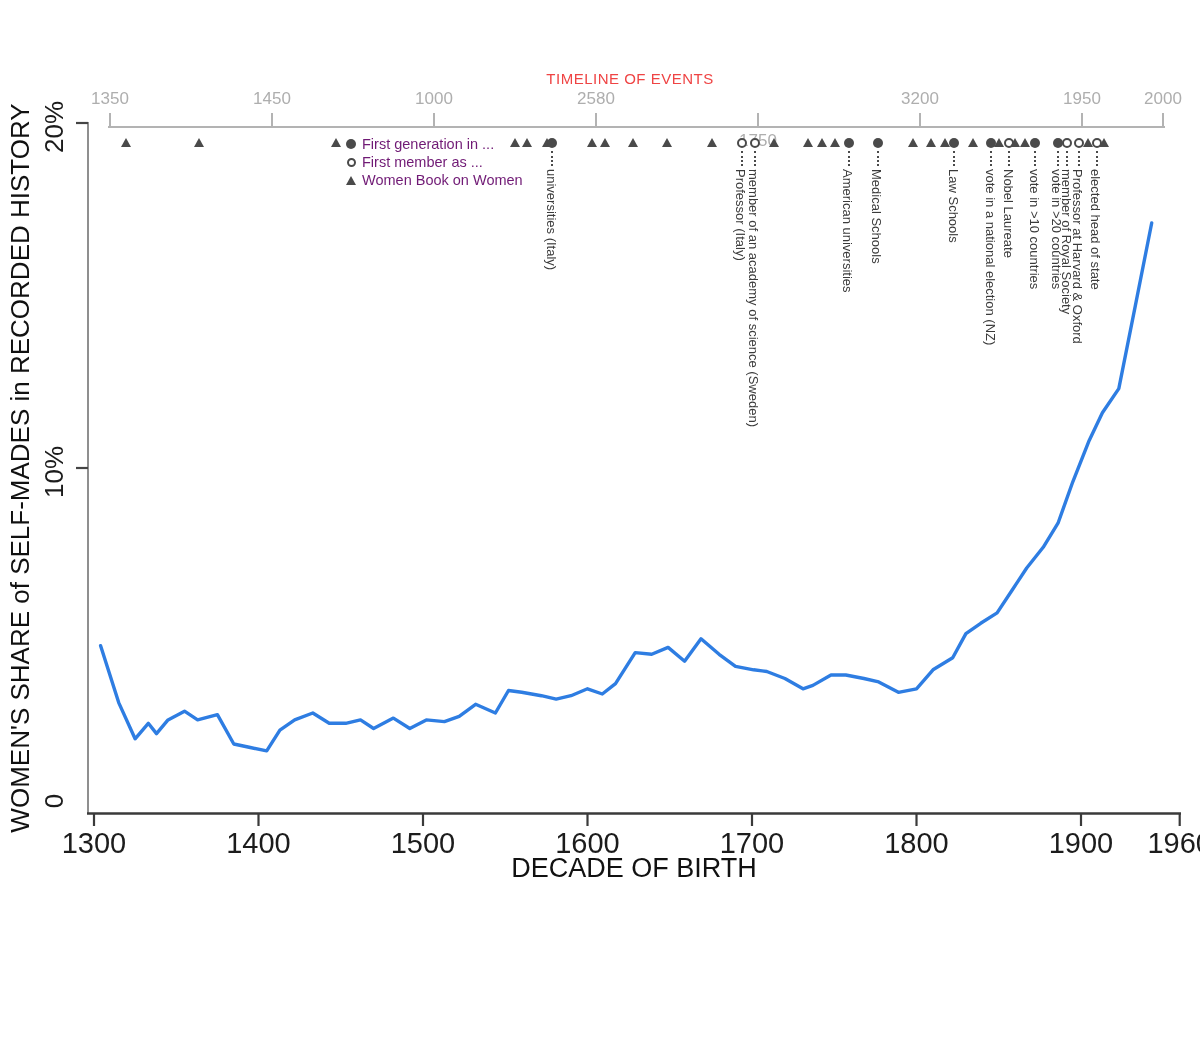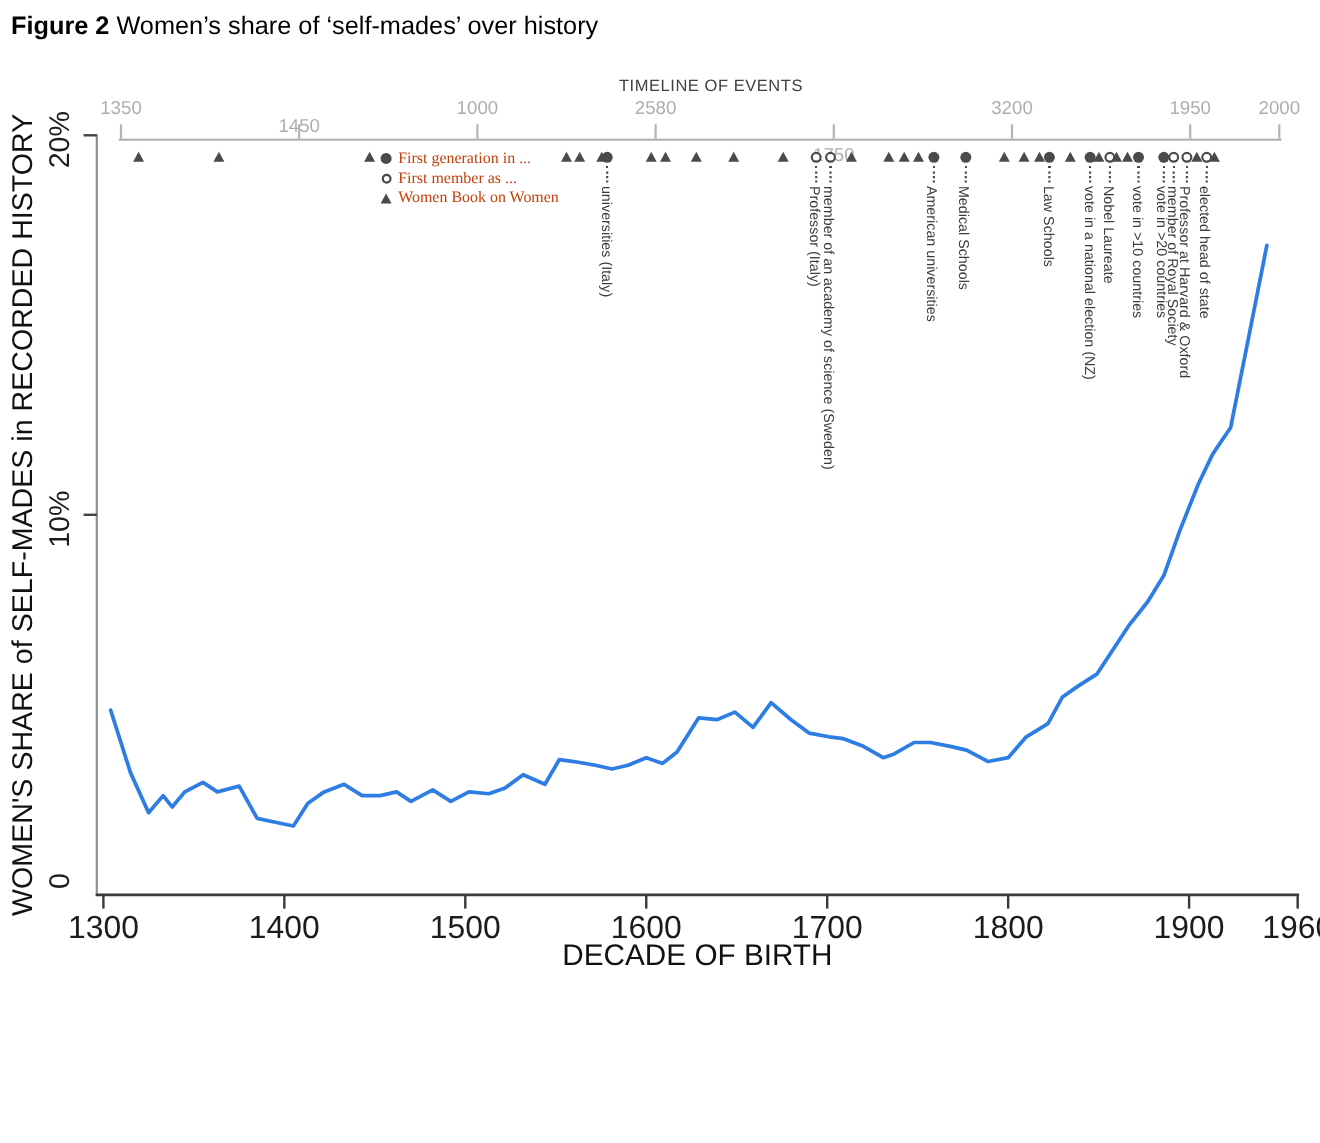--- a/index.html
+++ b/index.html
@@ -2,50 +2,49 @@
 <html><head>
 <meta charset="utf-8">
 <style>
   html,body{margin:0;padding:0;background:#fff;}
   body{width:1200px;height:1039px;position:relative;overflow:hidden;
        font-family:"Liberation Sans",sans-serif;color:#000;}
   .page{position:absolute;inset:0;}
   .title{position:absolute;left:10px;top:10px;font-size:23px;font-weight:400;margin:0;}
   .title b{font-weight:700;}
   #timeline-layer,#label-layer,#legend{position:absolute;left:0;top:0;}
-  .tl-header{position:absolute;left:530px;top:70px;width:200px;text-align:right;
-             font-size:15px;letter-spacing:.5px;color:#404040;}
+  .tl-header{position:absolute;left:530px;top:70px;width:200px;text-align:center;
+             font-size:15px;letter-spacing:.5px;color:#ef4444;}
   .tl-axis{position:absolute;background:#b3b3b3;}
   .tl-year{position:absolute;width:64px;text-align:center;font-size:17px;color:#aeaeae;}
   .tri{position:absolute;width:0;height:0;border-left:5.5px solid transparent;
        border-right:5.5px solid transparent;border-bottom:9.5px solid #4a4a4a;}
   .dotf{position:absolute;width:10px;height:10px;border-radius:50%;background:#4a4a4a;}
   .doto{position:absolute;width:10px;height:10px;border-radius:50%;border:2.6px solid #4a4a4a;
         background:#fff;box-sizing:border-box;}
   .leader{position:absolute;width:0;height:15px;border-left:2px dotted #4a4a4a;}
   .evlabel{position:absolute;transform:rotate(90deg);transform-origin:0 0;
            white-space:nowrap;font-size:13px;color:#3b3b3b;}
   #legend{left:344px;top:135px;}
   .leg-row{display:flex;align-items:center;height:18px;}
   .leg-marker{width:14px;display:flex;justify-content:center;}
   .leg-tri{width:0;height:0;border-left:5.5px solid transparent;border-right:5.5px solid transparent;
            border-bottom:9.5px solid #4a4a4a;}
   .leg-dotf{width:10px;height:10px;border-radius:50%;background:#4a4a4a;}
   .leg-doto{width:9px;height:9px;border-radius:50%;border:2.5px solid #4a4a4a;background:#fff;box-sizing:border-box;}
-  .leg-text{font-size:14.5px;color:#c2410c;padding-left:4px;white-space:nowrap;font-family:Liberation Serif, serif;}
+  .leg-text{font-size:14.5px;color:#701a75;padding-left:4px;white-space:nowrap;}
   #plot{position:absolute;left:0;top:0;}
   .caption{position:absolute;left:10px;top:926px;width:1185px;margin:0;
            font-size:23px;line-height:36px;color:#000;}
 </style>
 </head>
 <body>
 
 <div class="page">
 
-  <h1 class="title"><b>Figure 2</b><span> Women’s share of ‘self-mades’ over history</span></h1>
 
   <div class="tl-header">TIMELINE OF EVENTS</div>
 
   <svg id="plot" width="1200" height="1039">
       <line x1="88" y1="122" x2="88" y2="814" stroke="#8f8f8f" stroke-width="2"></line>
       <line x1="87" y1="813.5" x2="1181" y2="813.5" stroke="#3a3a3a" stroke-width="2.6"></line>
       <line x1="94" y1="813.5" x2="94" y2="826" stroke="#3a3a3a" stroke-width="2.2"></line>
       <text x="94" y="853" text-anchor="middle" font-size="29" fill="#1c1c1c" font-family="&quot;Liberation Sans&quot;,sans-serif">1300</text>
       <line x1="258.5" y1="813.5" x2="258.5" y2="826" stroke="#3a3a3a" stroke-width="2.2"></line>
       <text x="258.5" y="853" text-anchor="middle" font-size="29" fill="#1c1c1c" font-family="&quot;Liberation Sans&quot;,sans-serif">1400</text>
@@ -69,21 +68,21 @@
       <text x="634" y="877" text-anchor="middle" font-size="27" fill="#111" font-family="&quot;Liberation Sans&quot;,sans-serif">DECADE OF BIRTH</text>
       <text x="29" y="468" text-anchor="middle" font-size="26" fill="#111" font-family="&quot;Liberation Sans&quot;,sans-serif" transform="rotate(-90 29 468)">WOMEN'S SHARE of SELF-MADES in RECORDED HISTORY</text>
       <polyline points="100.6,645.7 118.7,702.6 135.1,738.8 148.3,723.3 156.5,733.6 168.0,719.9 184.5,711.2 197.6,719.9 217.4,714.7 233.8,744.0 250.3,747.5 266.7,750.9 279.9,730.2 294.7,719.9 312.8,713.0 329.2,723.3 345.7,723.3 360.5,719.9 373.6,728.5 393.4,718.1 409.8,728.5 426.3,719.9 444.4,721.6 459.2,716.4 475.6,704.3 495.4,713.0 508.5,690.5 521.7,692.3 541.4,695.7 556.2,699.1 571.0,695.7 587.5,688.8 602.3,694.0 615.5,683.6 635.2,652.6 651.7,654.3 668.1,647.4 684.6,661.2 701.0,638.8 719.1,654.3 735.5,666.4 753.6,669.8 766.8,671.5 784.9,678.5 803.0,688.8 812.9,685.4 831.0,675.0 845.8,675.0 863.9,678.5 878.7,681.9 898.4,692.3 916.5,688.8 933.0,669.8 952.7,657.8 965.9,633.6 980.7,623.3 997.1,612.9 1011.9,590.5 1026.7,568.0 1043.2,547.3 1058.0,523.2 1072.8,481.8 1089.2,440.4 1102.4,412.8 1118.8,388.6 1135.3,305.9 1151.7,223.0" fill="none" stroke="#2e7de2" stroke-width="3.4" stroke-linejoin="round" stroke-linecap="round"></polyline>
     </svg>
 
   <div id="timeline-layer">
       <div class="tl-axis" style="left: 108px; top: 126px; width: 1057px; height: 2px;"></div>
       <div class="tl-axis" style="left: 109px; top: 113px; width: 2px; height: 13px;"></div>
       <div class="tl-year" style="left: 78px; top: 89px;">1350</div>
       <div class="tl-axis" style="left: 271px; top: 113px; width: 2px; height: 13px;"></div>
-      <div class="tl-year" style="left: 240px; top: 105px;">1450</div>
+      <div class="tl-year" style="left: 240px; top: 89px;">1450</div>
       <div class="tl-axis" style="left: 433px; top: 113px; width: 2px; height: 13px;"></div>
       <div class="tl-year" style="left: 402px; top: 89px;">1000</div>
       <div class="tl-axis" style="left: 595px; top: 113px; width: 2px; height: 13px;"></div>
       <div class="tl-year" style="left: 564px; top: 89px;">2580</div>
       <div class="tl-axis" style="left: 757px; top: 113px; width: 2px; height: 13px;"></div>
       <div class="tl-year" style="left: 726px; top: 89px; margin-top: 42px;">1750</div>
       <div class="tl-axis" style="left: 919px; top: 113px; width: 2px; height: 13px;"></div>
       <div class="tl-year" style="left: 888px; top: 89px;">3200</div>
       <div class="tl-axis" style="left: 1081px; top: 113px; width: 2px; height: 13px;"></div>
       <div class="tl-year" style="left: 1050px; top: 89px; text-align: center;">1950</div>

